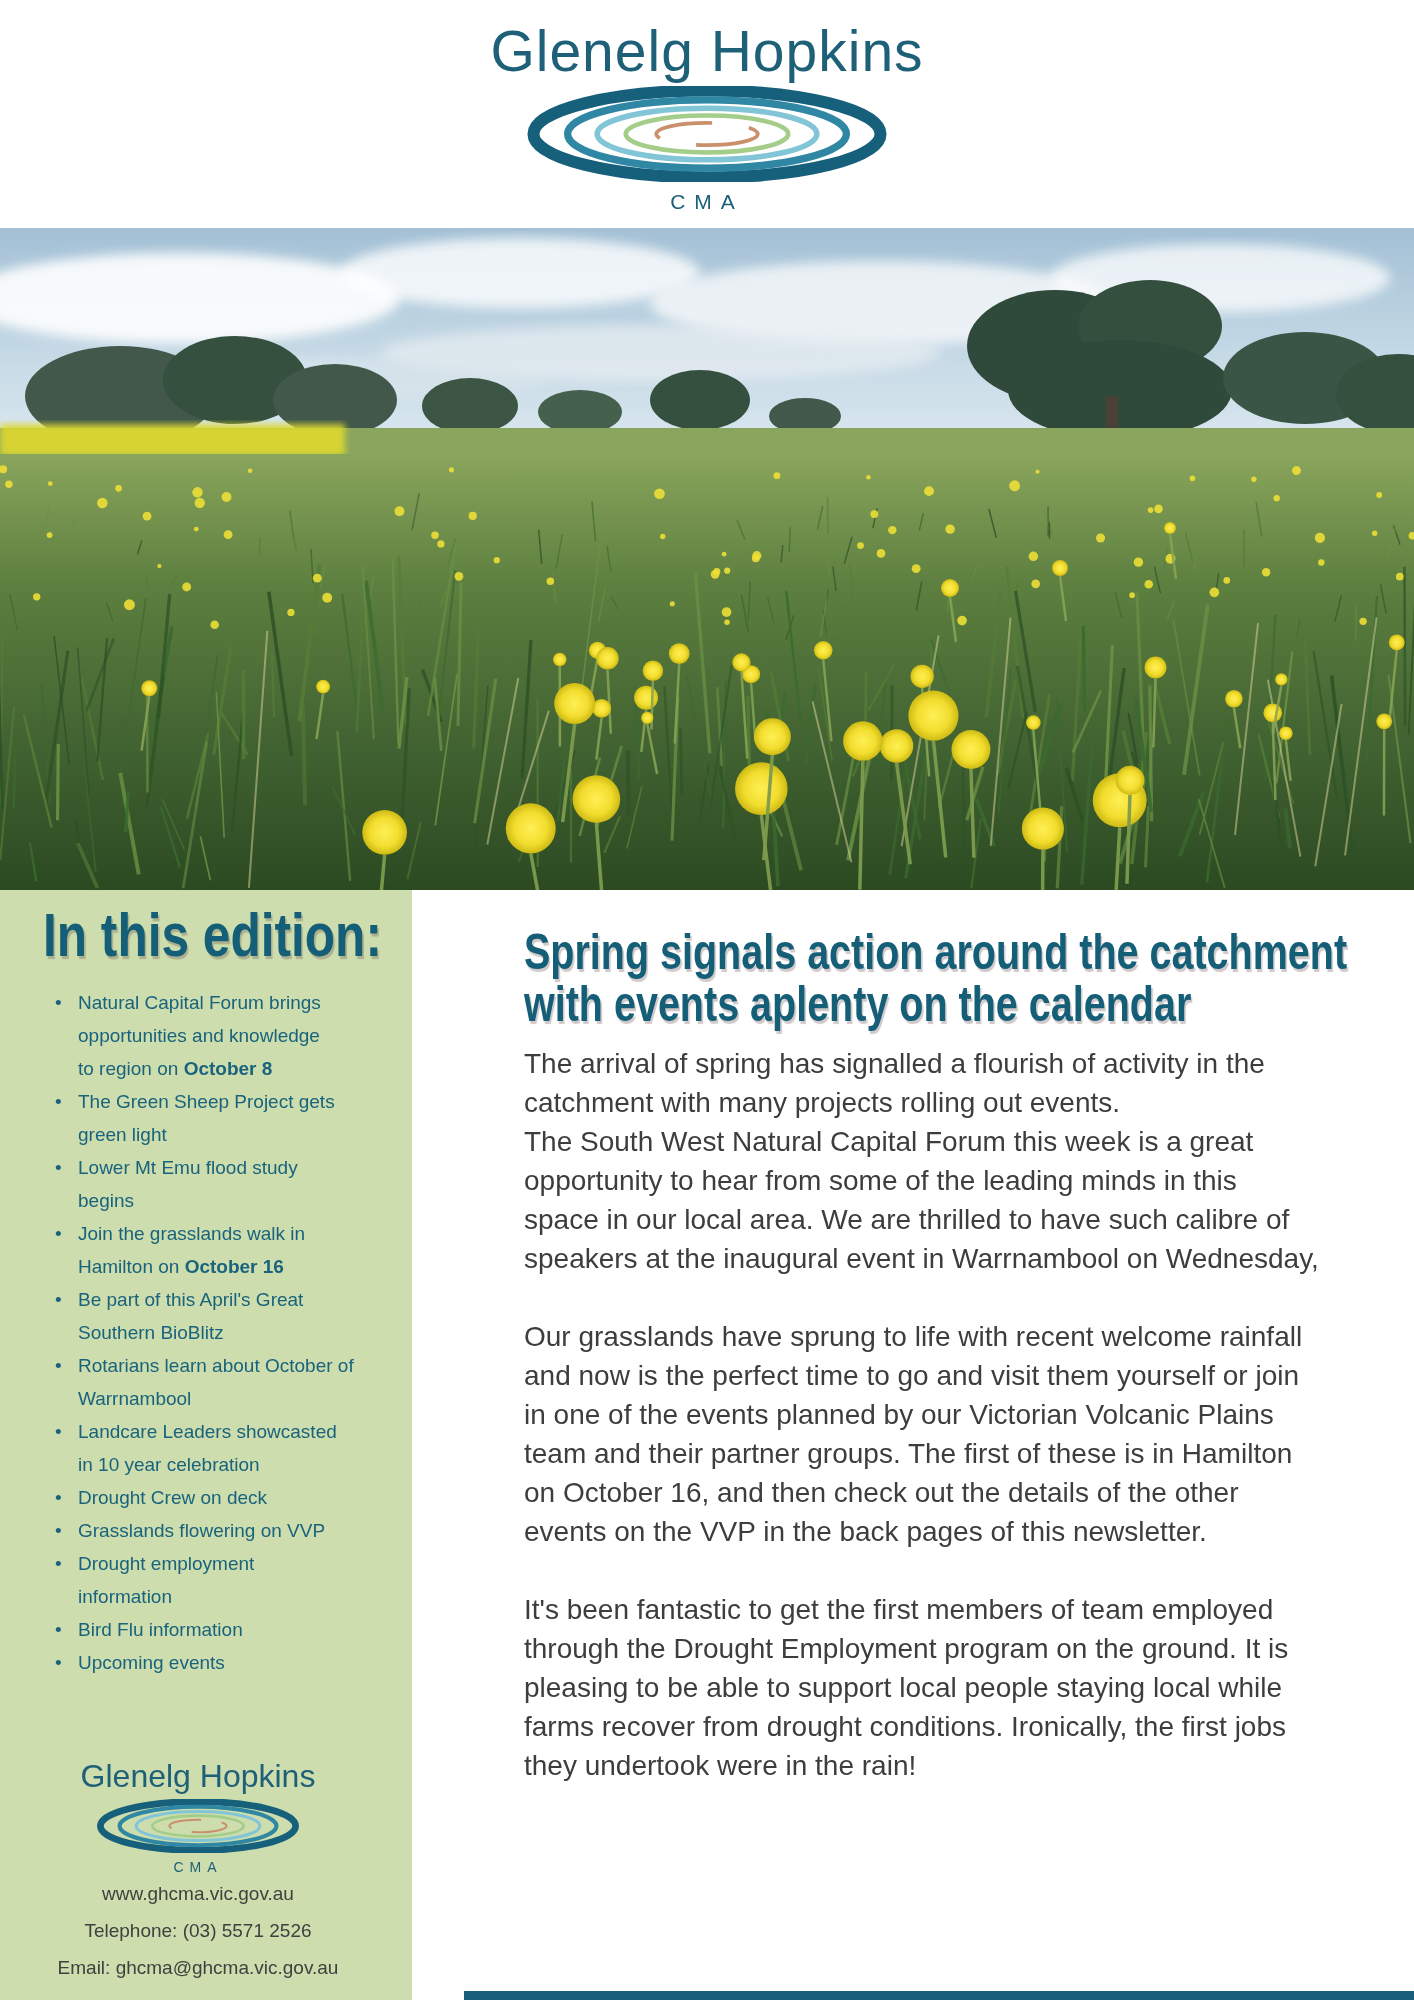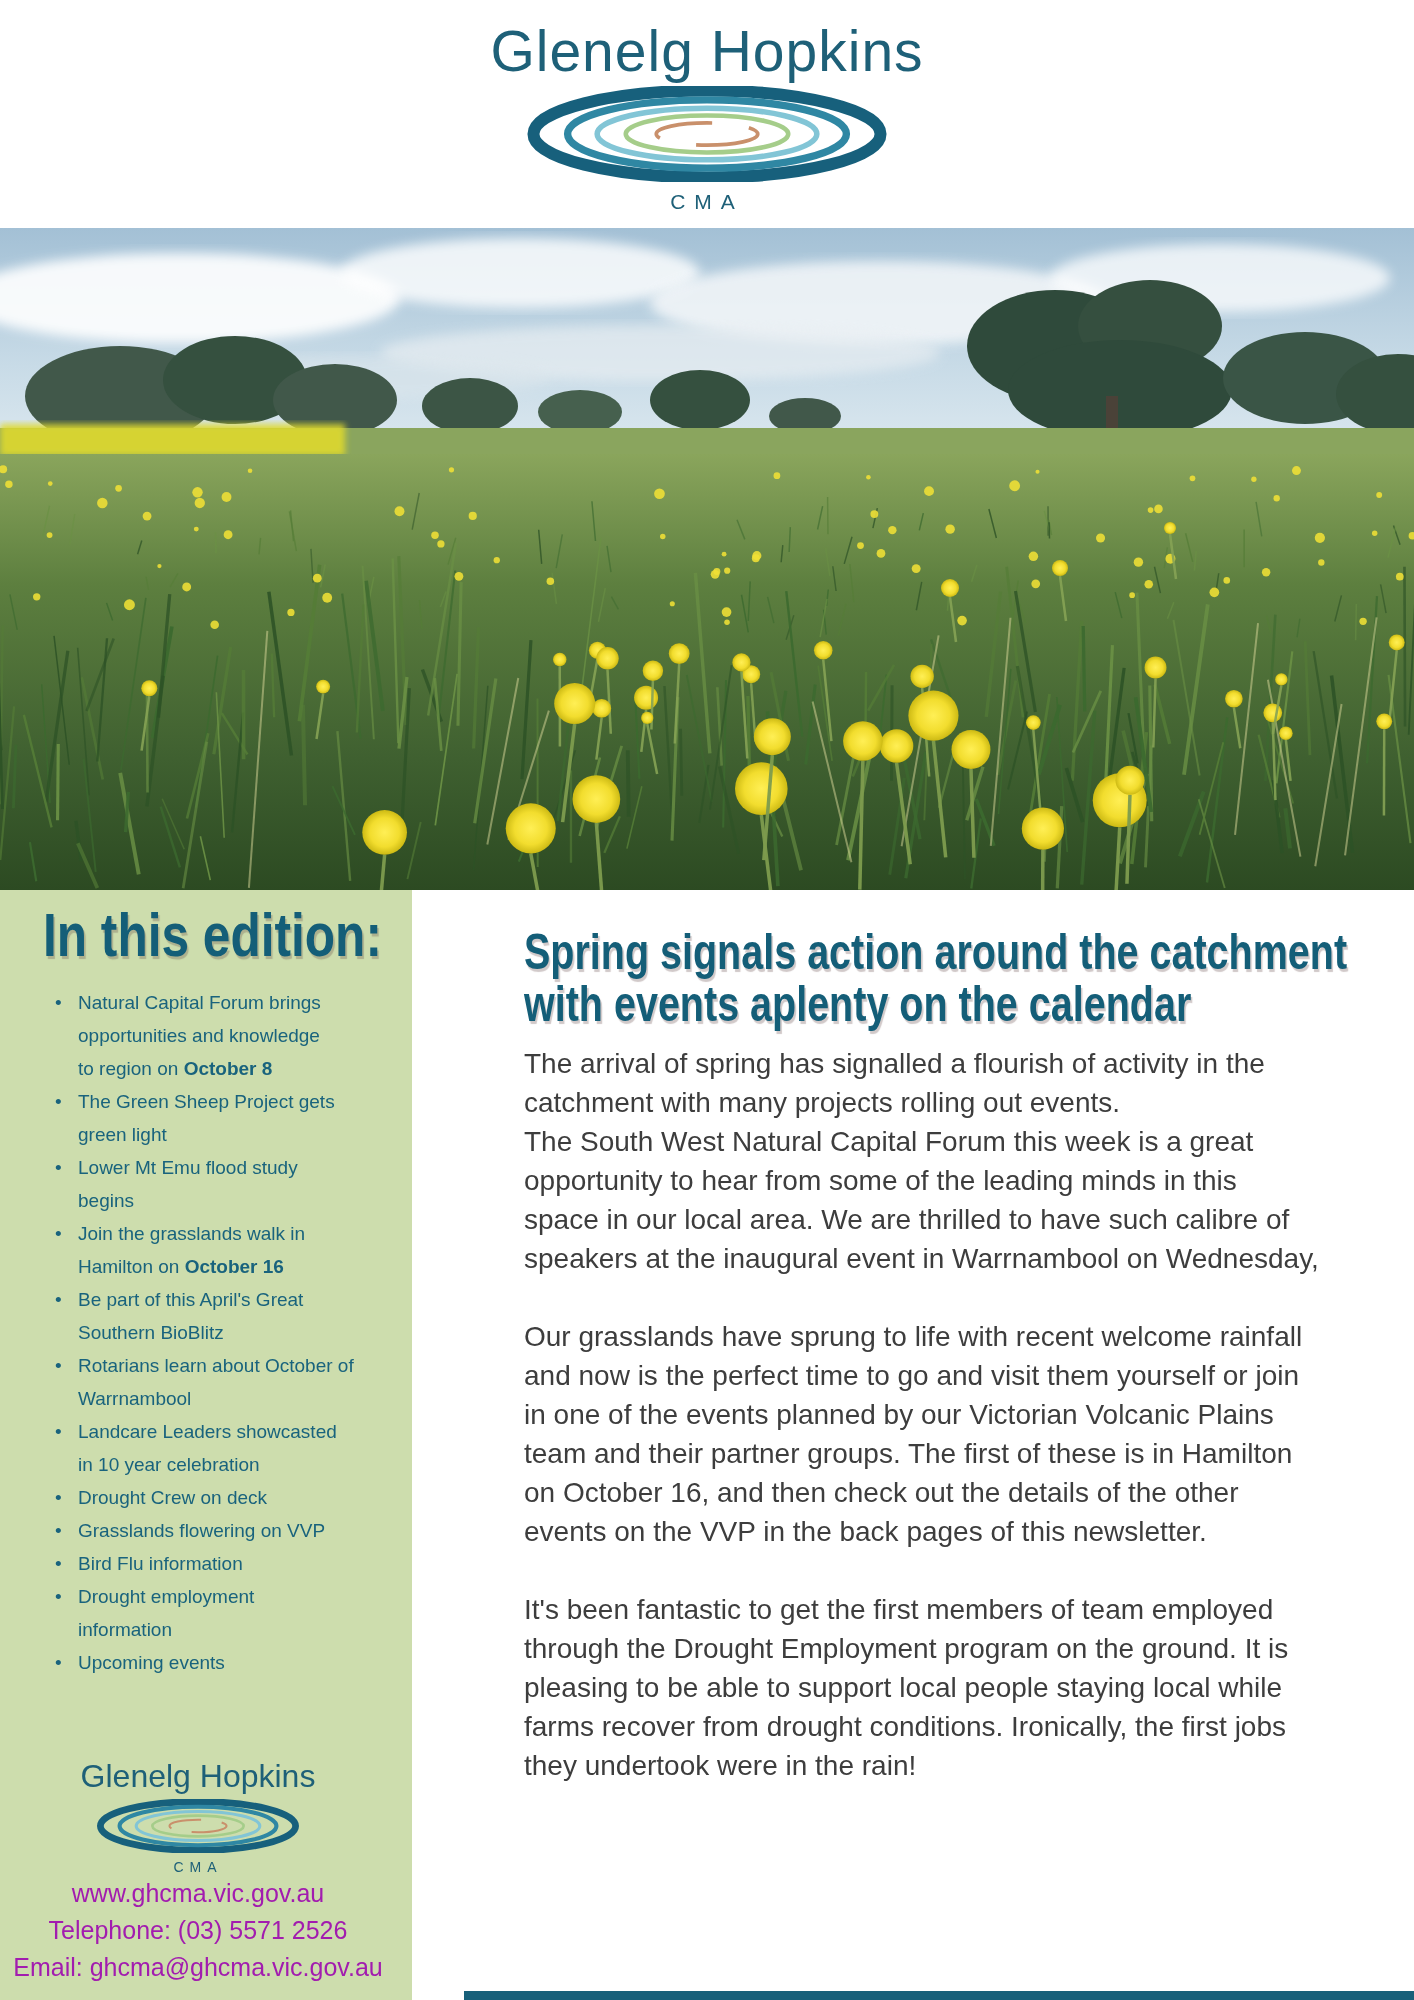--- a/index.html
+++ b/index.html
@@ -25,21 +25,21 @@
   .edition-list{list-style:none;margin:20px 0 0 0;padding:0 0 0 55px;width:400px;
                 color:#19637d;font-size:19px;line-height:33px;}
   .edition-item{position:relative;padding-left:23px;white-space:pre-line;}
   .edition-item::before{content:"\2022";position:absolute;left:0;top:0;color:#19637d;}
   .edition-item b{font-weight:bold;}
 
   .sb-footer{position:absolute;left:0;bottom:14px;width:396px;text-align:center;}
   .wordmark-sm{font-size:32px;color:#1e6078;font-weight:400;}
   .ripple-sm{width:222px;height:54px;margin-top:4px;}
   .cma-sm{font-size:14px;color:#1e6078;letter-spacing:6px;margin-top:2px;}
-  .contact{font-size:25px;line-height:37px;color:#a21caf;}
+  .contact{font-size:19px;line-height:37px;color:#404040;}
 
   .main{position:absolute;left:464px;top:890px;width:950px;height:1110px;
         padding:11px;box-sizing:border-box;margin-left:16px;}
   .article-title{margin:25px 0 0 33px;font-size:50px;line-height:52px;color:#145e78;
                  font-weight:bold;text-shadow:2px 3px 1px rgba(90,60,60,0.28);}
   .article-title .cond{transform:scaleX(0.79);}
   .article-body{margin:14px 34px 0 33px;width:890px;color:#3d3d3d;font-size:28px;line-height:39px;}
   .article-body p{margin:0 0 39px 0;white-space:pre-line;}
   .signature{position:absolute;right:34px;top:984px;text-align:right;color:#1a1a1a;
              font-weight:bold;font-size:30px;line-height:36px;}
@@ -537,23 +537,23 @@
         <li class="edition-item"><span>Join the grasslands walk in
 Hamilton  on </span><b>October 16</b></li>
         <li class="edition-item"><span>Be part of this April's Great
 Southern BioBlitz</span></li>
         <li class="edition-item"><span>Rotarians learn about October of
 Warrnambool</span></li>
         <li class="edition-item"><span>Landcare Leaders showcasted
 in 10 year celebration</span></li>
         <li class="edition-item"><span>Drought Crew on deck</span></li>
         <li class="edition-item"><span>Grasslands flowering on VVP</span></li>
-        <li class="edition-item"><span>Bird Flu information</span></li>
         <li class="edition-item"><span>Drought employment
 information</span></li>
+        <li class="edition-item"><span>Bird Flu information</span></li>
         <li class="edition-item"><span>Upcoming events</span></li>
       </ul>
     <div class="sb-footer">
       <div class="wordmark-sm">Glenelg Hopkins</div>
       <svg class="ripple-sm" viewBox="0 0 400 104">
           <use href="#ripple"></use>
         </svg>
       <div class="cma-sm">CMA</div>
       <div class="contact">www.ghcma.vic.gov.au</div>
       <div class="contact">Telephone: (03) 5571 2526</div>

